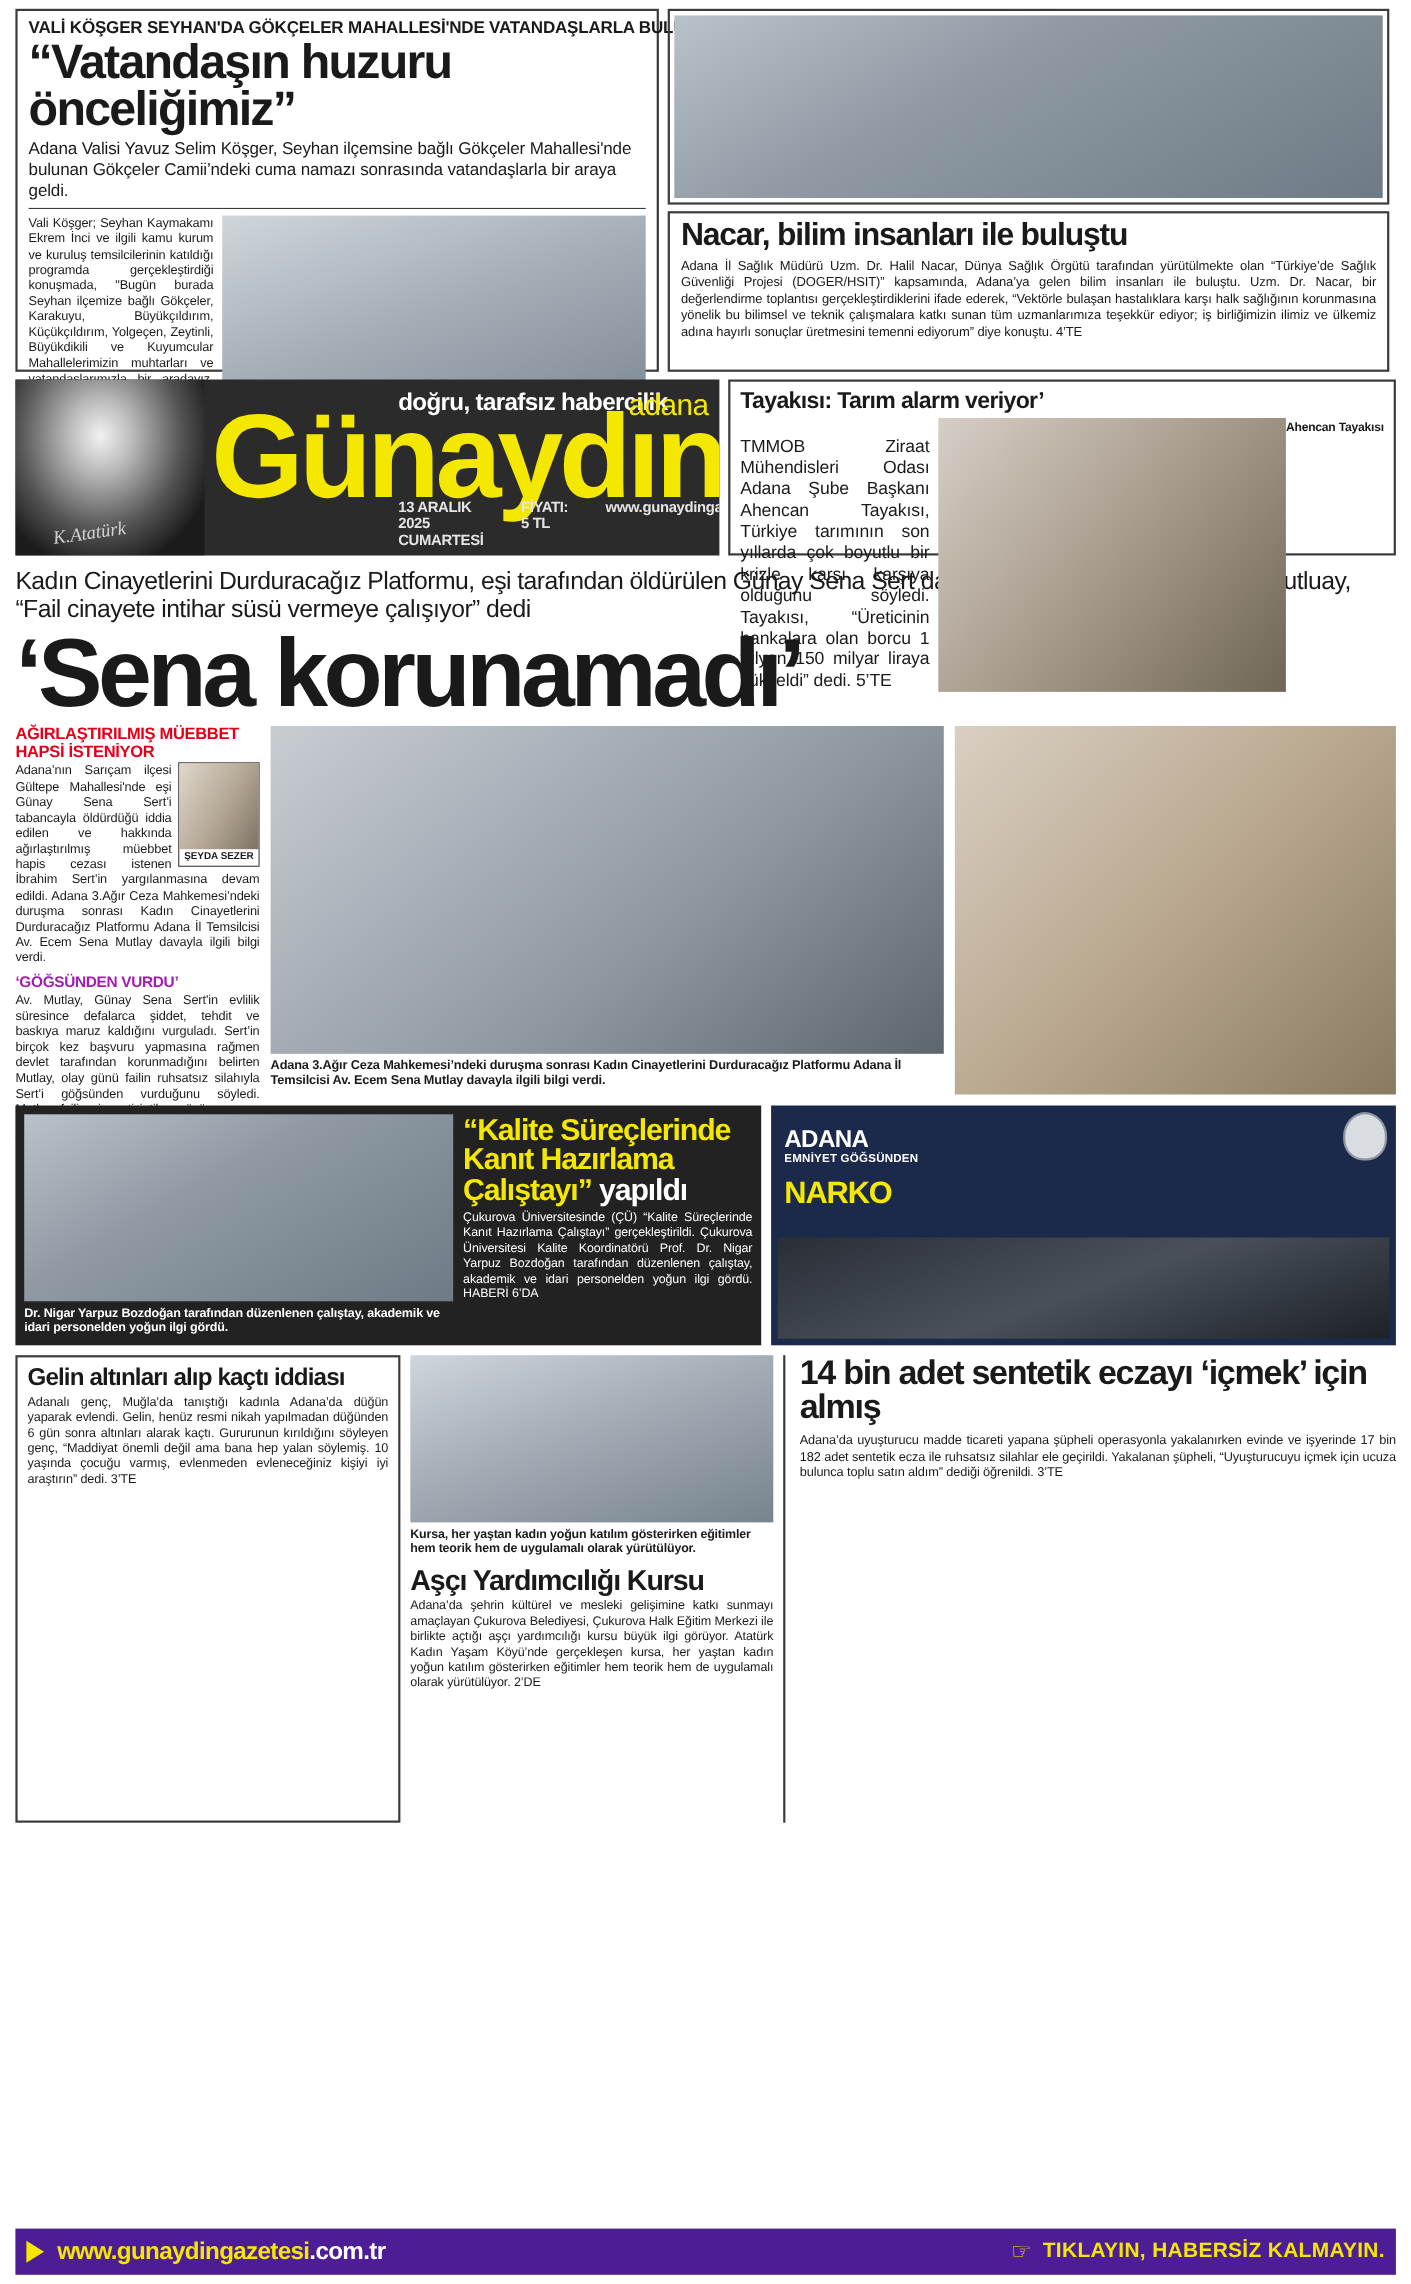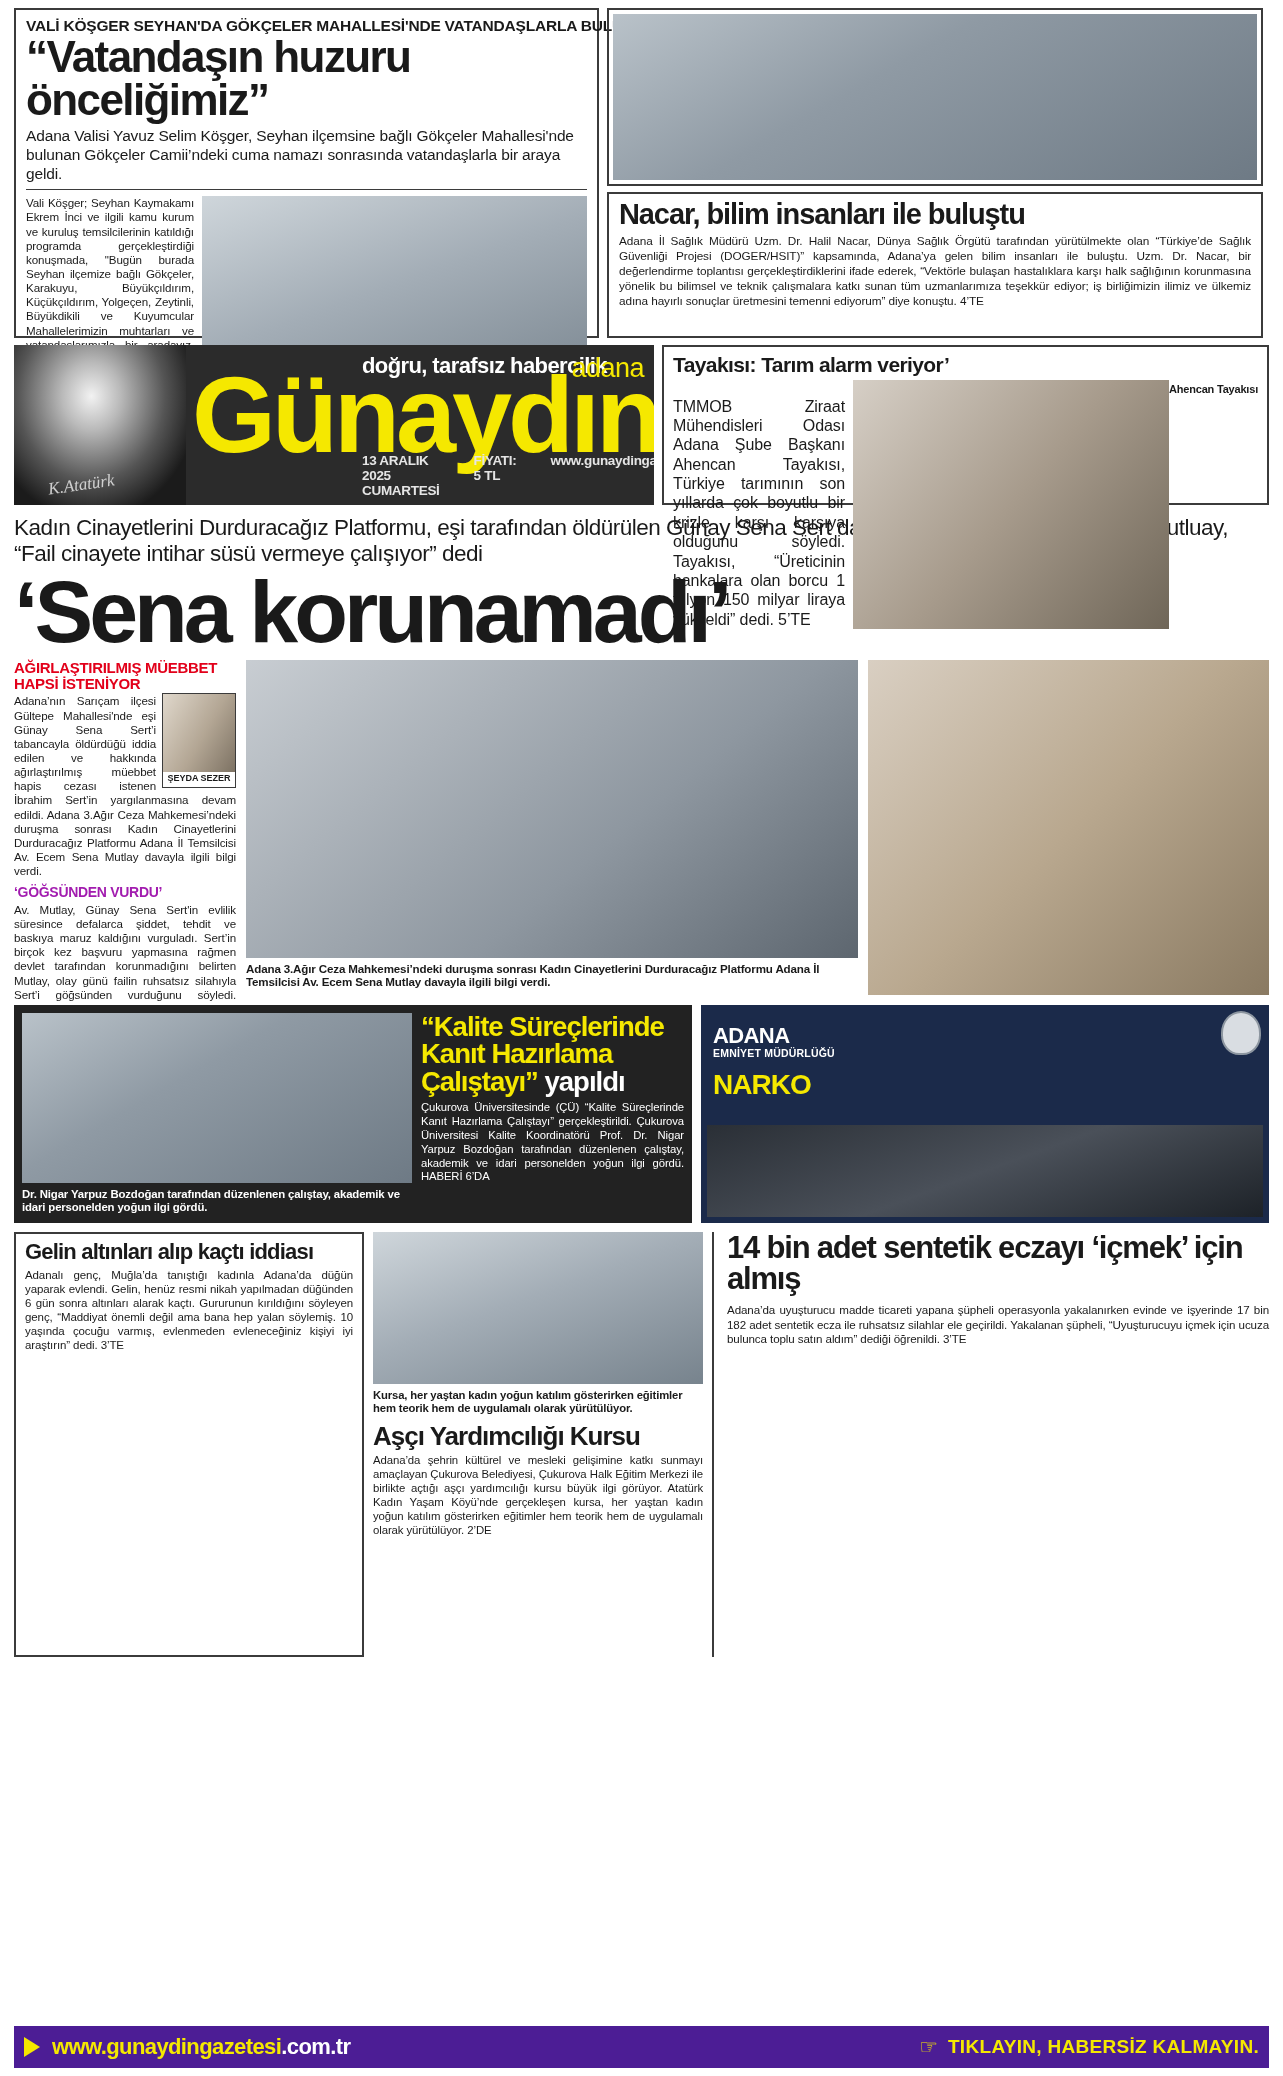--- a/index.html
+++ b/index.html
@@ -296,21 +296,21 @@
           <span>Çalıştayı”</span>
           <span class="w">yapıldı</span>
         </div>
         <div class="kalite-body">Çukurova Üniversitesinde (ÇÜ) “Kalite Süreçlerinde Kanıt Hazırlama Çalıştayı” gerçekleştirildi. Çukurova Üniversitesi Kalite Koordinatörü Prof. Dr. Nigar Yarpuz Bozdoğan tarafından düzenlenen çalıştay, akademik ve idari personelden yoğun ilgi gördü. HABERİ 6’DA</div>
       </div>
     </div>
 
     <div class="narko">
       <div class="narko-badge"></div>
       <div class="narko-head">ADANA</div>
-      <div class="narko-sub">EMNİYET MÜDÜRLÜĞÜ</div>
+      <div class="narko-sub">EMNİYET GÖĞSÜNDEN</div>
       <div class="narko-logo">NARKO</div>
       <div class="narko-photo photo g6"></div>
     </div>
   </div>
 
   <div class="bottom-row">
 
     <div class="gelin">
       <h3>Gelin altınları alıp kaçtı iddiası</h3>
       <div class="gelin-body">Adanalı genç, Muğla’da tanıştığı kadınla Adana’da düğün yaparak evlendi. Gelin, henüz resmi nikah yapılmadan düğünden 6 gün sonra altınları alarak kaçtı. Gururunun kırıldığını söyleyen genç, “Maddiyat önemli değil ama bana hep yalan söylemiş. 10 yaşında çocuğu varmış, evlenmeden evleneceğiniz kişiyi iyi araştırın” dedi. 3’TE</div>

